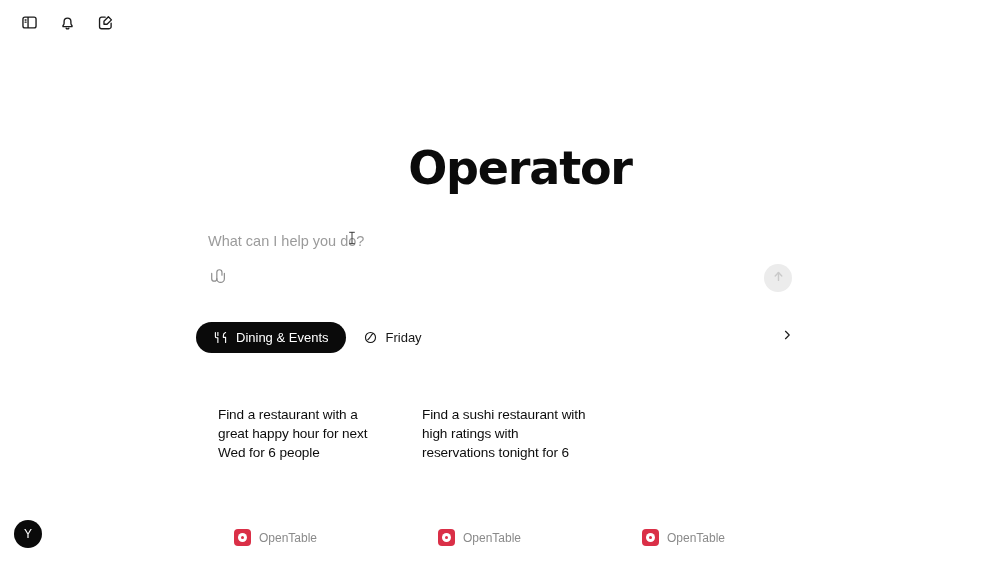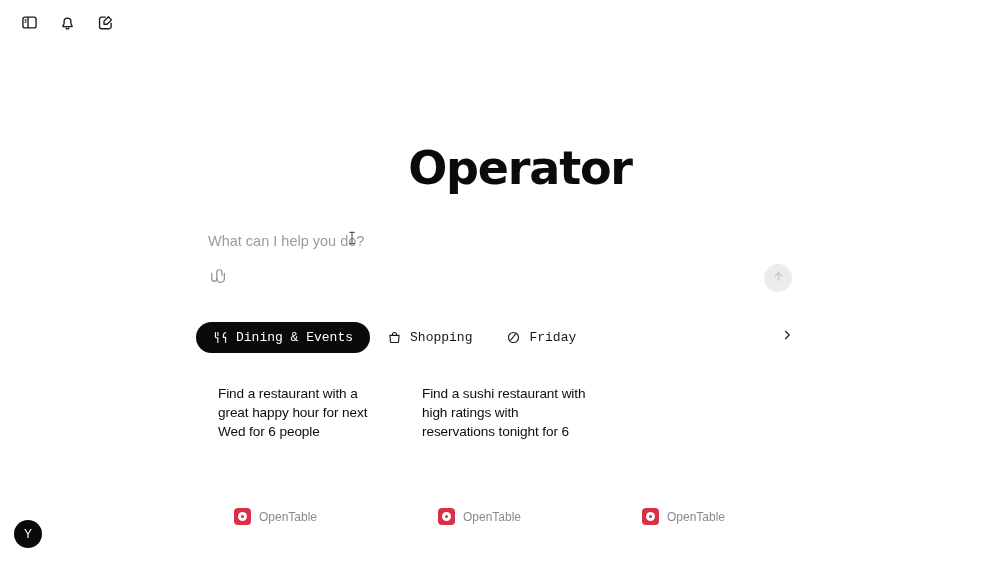--- a/index.html
+++ b/index.html
@@ -143,21 +143,20 @@
     align-items: center;
     gap: 8px;
     height: 31px;
     padding: 0 17px;
     border-radius: 16px;
     font-size: 13px;
     color: #171717;
     white-space: nowrap;
     cursor: pointer;
     flex: 0 0 auto;
-    font-family: Liberation Mono, monospace;
   }
   .chip.active {
     background: #0a0a0a;
     color: #ffffff;
   }
   .chip-icon { display: flex; align-items: center; }
   .chip-icon svg { display: block; }
 
   .chips-next {
     position: absolute;
@@ -168,21 +167,21 @@
     display: flex;
     align-items: center;
     justify-content: center;
     color: #1d1d1d;
     cursor: pointer;
   }
 
   
   .cards {
     position: absolute;
-    top: 384px;
+    top: 405px;
     left: 204px;
     width: 600px;
     display: flex;
     gap: 12px;
   }
   .card {
     width: 200px;
     min-height: 145px;
     position: relative;
     cursor: pointer;
@@ -328,29 +327,20 @@
             <path d="M3.2 3.4v5.1c0 1 .8 1.8 1.8 1.8h1.5v6.3"></path>
             <path d="M6.5 3.4v4"></path>
             <path d="M16.8 3.4c-1.8.6-3 2.3-3 4.2v2.2h3v6.8"></path>
           </svg>
         </span>
         <span>Dining &amp; Events</span>
       </div>
 
 
 
-      <div class="chip">
-        <span class="chip-icon">
-          <svg width="15" height="15" viewBox="0 0 20 20" fill="none" stroke="currentColor" stroke-width="1.5" stroke-linecap="round" stroke-linejoin="round">
-            <path d="M3.9 7.2h12.2l-.7 8.4a1.1 1.1 0 0 1-1.1 1H5.7a1.1 1.1 0 0 1-1.1-1L3.9 7.2Z"></path>
-            <path d="M7.3 7.2V6a2.7 2.7 0 0 1 5.4 0v1.2"></path>
-          </svg>
-        </span>
-        <span>Shopping</span>
-      </div>
 
       <div class="chip">
         <span class="chip-icon">
           <svg width="15" height="15" viewBox="0 0 20 20" fill="none" stroke="currentColor" stroke-width="1.5" stroke-linecap="round" stroke-linejoin="round">
             <circle cx="10" cy="10" r="6.7"></circle>
             <path d="M13.6 4.6c-1.6 1-2.6 2.4-3.5 4-1 1.6-2 3.1-3.7 4.3"></path>
           </svg>
         </span>
         <span>Friday</span>
       </div>

